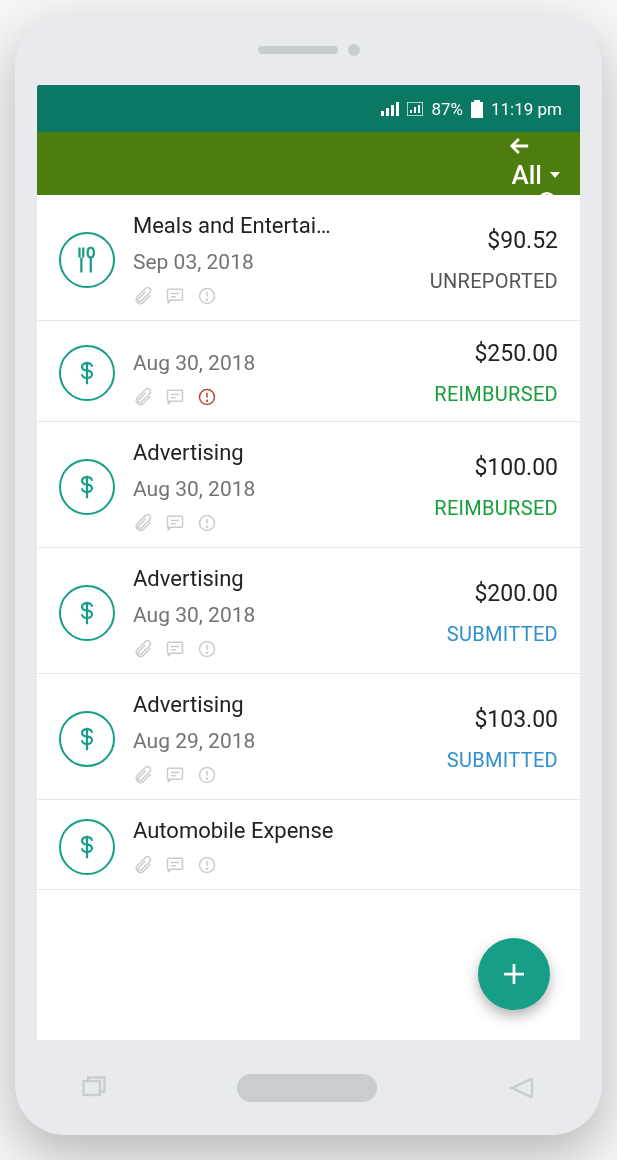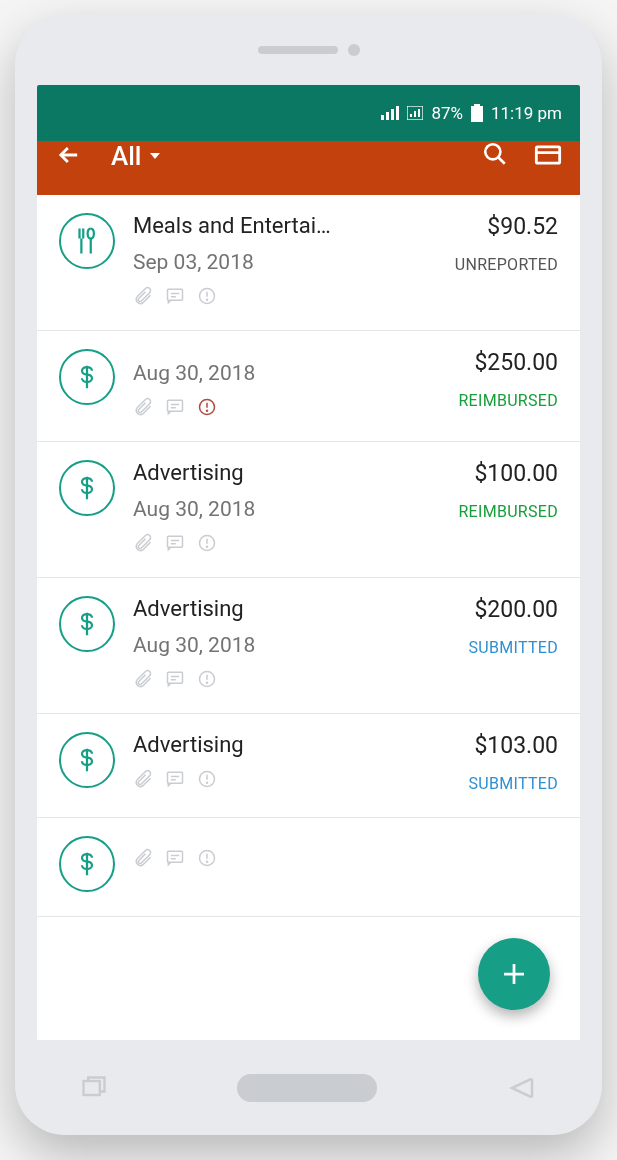--- a/index.html
+++ b/index.html
@@ -35,54 +35,55 @@
     width:12px; height:12px; border-radius:50%; background:#c9ccd0;
   }
   .screen {
     position:absolute;
     top:70px; left:22px; right:22px; bottom:95px;
     background:#fff;
     overflow:hidden;
     border-radius:2px;
   }
   .statusbar {
-    height:56px;
+    height:47px;
     background:#0b7864;
     color:#fff;
     display:flex;
     align-items:center;
     justify-content:flex-end;
     padding:0 18px;
     font-size:17px;
     gap:8px;
   }
   .statusbar .sb-icon { display:inline-flex; align-items:center; }
   .appbar {
     height:70px;
-    background:#c2410c;
+    background:#4d7c0f;
     color:#fff;
     display:flex;
-    align-items:flex-start;
+    align-items:flex-end;
     padding:0 18px;
+    flex-direction:column;
   }
   .appbar .back { margin-right:28px; display:flex; cursor:pointer; }
   .appbar .title { font-size:26px; font-weight:500; display:flex; align-items:center; gap:6px; cursor:pointer; }
   .appbar .spacer { flex:1; }
   .appbar .action { margin-left:26px; display:flex; cursor:pointer; }
   .list {
     position:absolute;
     top:110px; left:0; right:0; bottom:0;
     overflow:hidden;
     background:#fff;
   }
   .row {
     display:flex;
-    padding:18px 22px 24px 22px;
+    padding:18px 22px 14px 22px;
     border-bottom:1px solid #e4e6e8;
-    align-items:flex-start;
+    align-items:center;
     cursor:pointer;
   }
   .cat-icon {
     width:56px; height:56px;
     border:2px solid #169e86;
     border-radius:50%;
     display:flex; align-items:center; justify-content:center;
     color:#169e86;
     flex-shrink:0;
     margin-right:18px;
@@ -92,21 +93,21 @@
     font-size:22px; color:#222; font-weight:400;
     white-space:nowrap; overflow:hidden; text-overflow:ellipsis;
     max-width:240px;
   }
   .row-date { font-size:21px; color:#737373; margin-top:12px; }
   .row-icons { display:flex; gap:12px; margin-top:12px; align-items:center; }
   .row-icons .mini { color:#c9ccd0; display:flex; }
   .row-icons .mini.alert { color:#b34a3e; }
   .row-right { text-align:right; flex-shrink:0; }
   .amount { font-size:23px; color:#222; }
-  .status { font-size:16px; margin-top:15px; letter-spacing:0.3px; }
+  .status { font-size:20px; margin-top:15px; letter-spacing:0.3px; }
   .status.unreported { color:#555; }
   .status.reimbursed { color:#169e3a; }
   .status.submitted { color:#2f8fd0; }
   .fab {
     position:absolute;
     right:30px; bottom:30px;
     width:72px; height:72px;
     border-radius:50%;
     background:#169e86;
     color:#fff;
@@ -340,20 +341,21 @@
         </div>
         <div class="row">
           <div class="cat-icon">
             <svg width="30" height="30" viewBox="0 0 24 24" fill="none" stroke="currentColor" stroke-width="1.8">
               <path d="M12 3v18"></path>
               <path d="M16 7c0-2-2-3-4-3s-4 1-4 3 2 3 4 3 4 1 4 3-2 3-4 3-4-1-4-3"></path>
             </svg>
           </div>
           <div class="row-main">
             <div class="row-title">Advertising</div>
+            <div class="row-date">Aug 29, 2018</div>
             <div class="row-icons">
               <span class="mini">
                 <svg width="20" height="20" viewBox="0 0 24 24" fill="none" stroke="currentColor" stroke-width="1.8">
                   <path d="M21 11l-9 9a5 5 0 0 1-7-7l10-10a3.5 3.5 0 0 1 5 5L10 18a2 2 0 0 1-3-3l8-8"></path>
                 </svg>
               </span>
               <span class="mini">
                 <svg width="20" height="20" viewBox="0 0 24 24" fill="none" stroke="currentColor" stroke-width="1.8">
                   <rect x="3" y="4" width="18" height="13" rx="1"></rect>
                   <path d="M7 9h10M7 13h6"></path>
@@ -375,20 +377,21 @@
           </div>
         </div>
         <div class="row">
           <div class="cat-icon">
             <svg width="30" height="30" viewBox="0 0 24 24" fill="none" stroke="currentColor" stroke-width="1.8">
               <path d="M12 3v18"></path>
               <path d="M16 7c0-2-2-3-4-3s-4 1-4 3 2 3 4 3 4 1 4 3-2 3-4 3-4-1-4-3"></path>
             </svg>
           </div>
           <div class="row-main">
+            <div class="row-title">Automobile Expense</div>
             <div class="row-date"></div>
             <div class="row-icons">
               <span class="mini">
                 <svg width="20" height="20" viewBox="0 0 24 24" fill="none" stroke="currentColor" stroke-width="1.8">
                   <path d="M21 11l-9 9a5 5 0 0 1-7-7l10-10a3.5 3.5 0 0 1 5 5L10 18a2 2 0 0 1-3-3l8-8"></path>
                 </svg>
               </span>
               <span class="mini">
                 <svg width="20" height="20" viewBox="0 0 24 24" fill="none" stroke="currentColor" stroke-width="1.8">
                   <rect x="3" y="4" width="18" height="13" rx="1"></rect>

